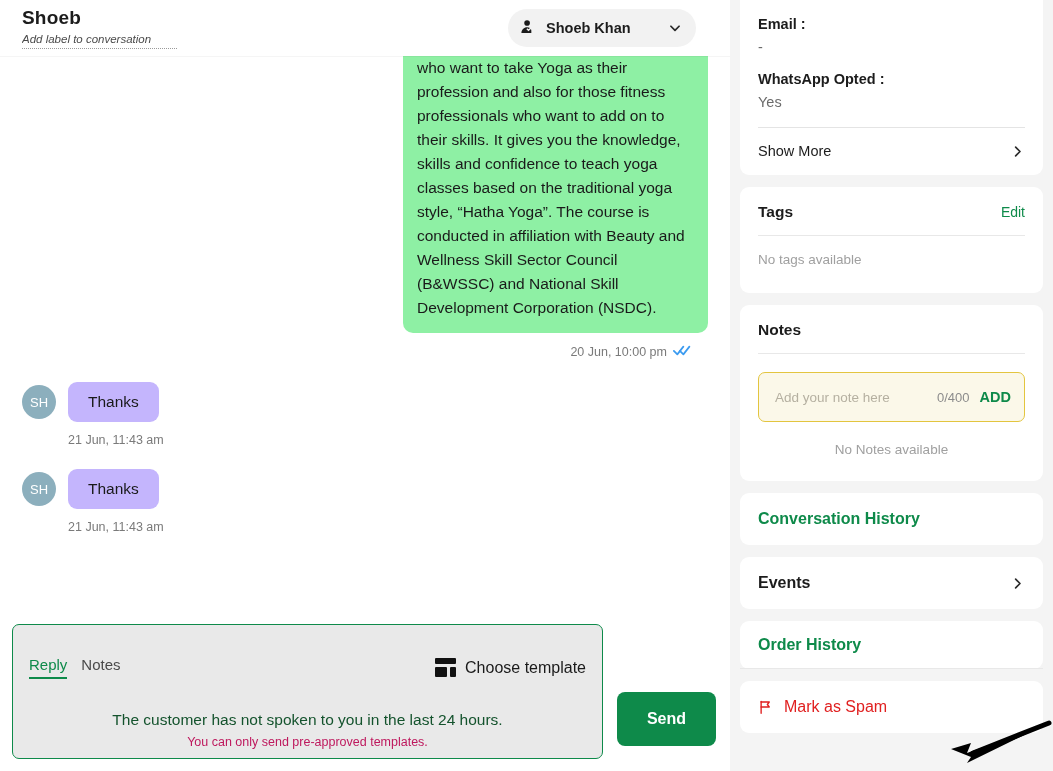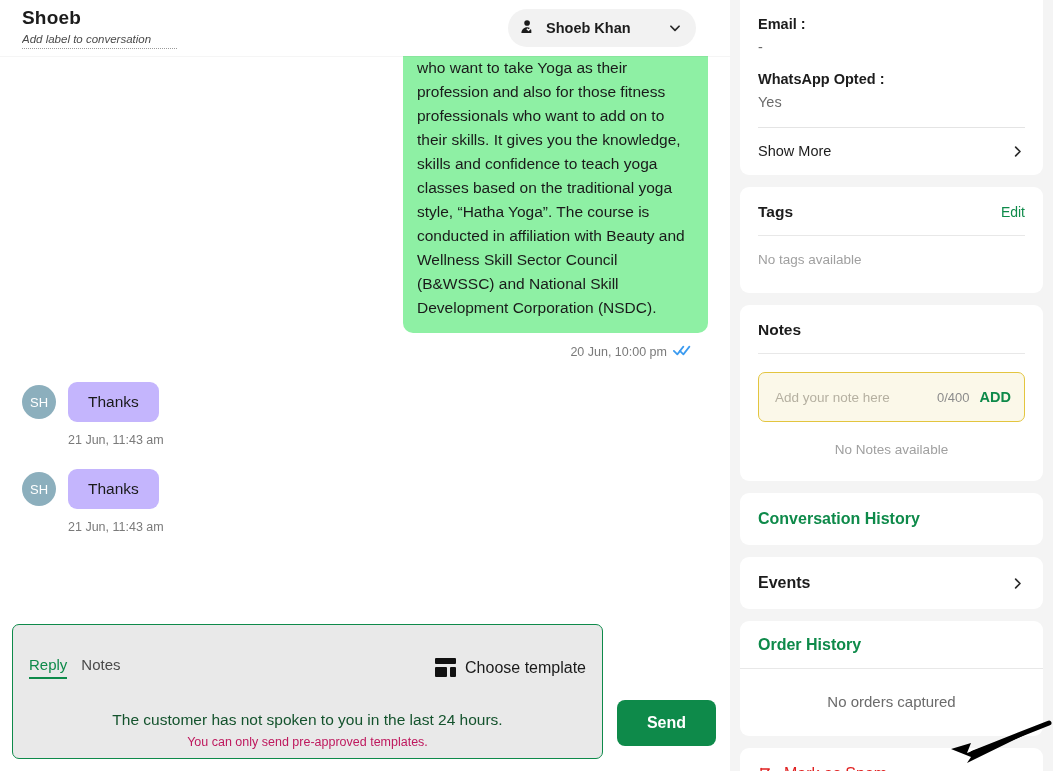--- a/index.html
+++ b/index.html
@@ -129,21 +129,21 @@
   .choose-template-label { font-size: 16px; color: #1a1a1a; }
 
   .comp-notice { text-align: center; margin-top: 32px; }
   .notice-main { font-size: 15.5px; color: #14532d; }
   .notice-sub { font-size: 12.5px; color: #be185d; margin-top: 6px; }
 
   .send-btn {
     background: #0e8a4a; color: #ffffff;
     font-size: 16px; font-weight: bold;
     border: none; border-radius: 8px;
-    width: 99px; height: 46px; cursor: pointer;
+    width: 99px; height: 54px; cursor: pointer;
     margin-bottom: 13px;
     font-family: "Liberation Sans", sans-serif;
   }
 
   
   .sidebar {
     width: 323px; height: 771px;
     background: #f4f4f4;
     padding: 0 10px;
     position: relative;
@@ -359,21 +359,20 @@
         <svg width="15" height="15" viewBox="0 0 24 24" fill="none" stroke="#2a2a2a" stroke-width="2.6" stroke-linecap="round" stroke-linejoin="round">
             <polyline points="9 5 16 12 9 19"></polyline>
           </svg>
       </span>
     </div>
 
     <div class="order-card">
       <div class="order-head">
         <span class="panel-title-green">Order History</span>
       </div>
-      <div class="order-body">No orders captured</div>
     </div>
 
     <div class="spam-card">
       <span class="flag-icon">
         <svg width="15" height="16" viewBox="0 0 24 24" fill="none" stroke="#e02020" stroke-width="2.2" stroke-linecap="round" stroke-linejoin="round">
           <path d="M5 22V3"></path>
             <path d="M5 4h13l-3 4 3 4H5"></path>
         </svg>
       </span>
       <span class="spam-label">Mark as Spam</span>

